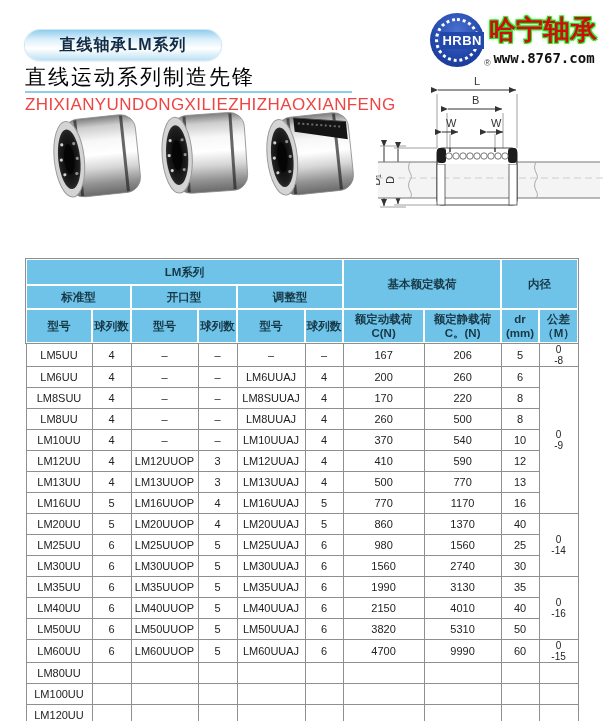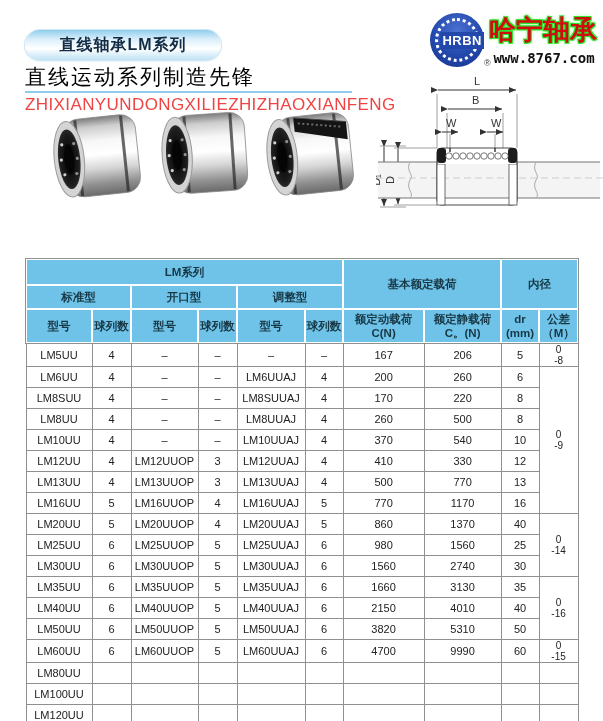--- a/index.html
+++ b/index.html
@@ -294,21 +294,21 @@
           <td>10</td>
         </tr>
         <tr>
           <td>LM12UU</td>
           <td>4</td>
           <td>LM12UUOP</td>
           <td>3</td>
           <td>LM12UUAJ</td>
           <td>4</td>
           <td>410</td>
-          <td>330</td>
+          <td>590</td>
           <td>12</td>
         </tr>
         <tr>
           <td>LM13UU</td>
           <td>4</td>
           <td>LM13UUOP</td>
           <td>3</td>
           <td>LM13UUAJ</td>
           <td>4</td>
           <td>500</td>
@@ -363,21 +363,21 @@
           <td>2740</td>
           <td>30</td>
         </tr>
         <tr>
           <td>LM35UU</td>
           <td>6</td>
           <td>LM35UUOP</td>
           <td>5</td>
           <td>LM35UUAJ</td>
           <td>6</td>
-          <td>1660</td>
+          <td>1990</td>
           <td>3130</td>
           <td>35</td>
           <td rowspan="3" class="tol">
             <div>0</div>
             <div>-16</div>
           </td>
         </tr>
         <tr>
           <td>LM40UU</td>
           <td>6</td>

